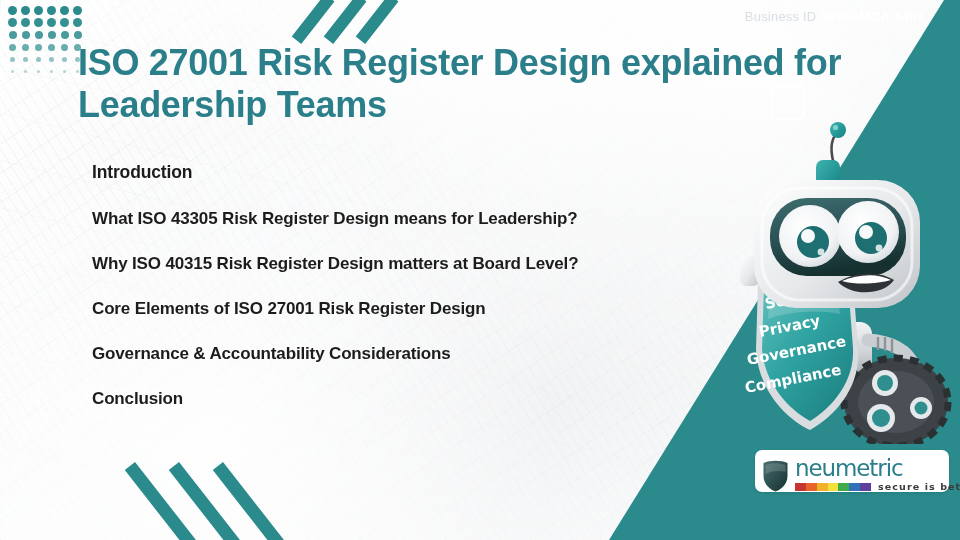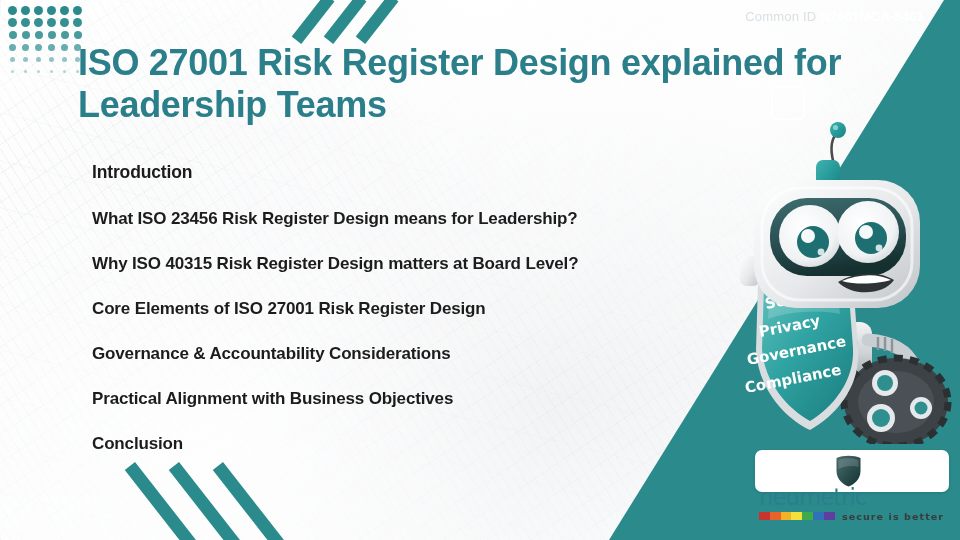--- a/index.html
+++ b/index.html
@@ -142,23 +142,22 @@
   
   .robot { position:absolute; left:718px; top:104px; width:242px; height:340px; }
 
   
   .logo-box {
     position:absolute; left:755px; top:450px;
     width:194px; height:42px;
     background:#ffffff;
     border-radius:7px;
     display:flex; align-items:center;
-    padding:4px 8px 4px 7px;
+    padding:12px 8px 4px 7px;
     box-shadow:0 1px 3px rgba(0,0,0,.12);
-    flex-direction:column;
   }
   .logo-shield { width:27px; height:33px; flex:0 0 auto; margin-right:6px; }
   .logo-txt { display:flex; flex-direction:column; justify-content:center; }
   .logo-word {
     font-size:23px; font-weight:400; color:#2a7f8a;
     line-height:.95; letter-spacing:-1.1px;
     font-family:"DejaVu Sans", sans-serif;
   }
   .logo-sub { display:flex; align-items:center; margin-top:2px; }
   .logo-bar { display:flex; width:76px; height:8px; margin-right:7px; }
@@ -231,33 +230,32 @@
   <div class="stripes-bot">
     <i style="left:30px"></i>
       <i style="left:74px"></i>
       <i style="left:118px"></i>
   </div>
 
   <div class="ghost-square"></div>
   <div class="ghost-dot"></div>
 
   <div class="article-id">
-    <span class="lbl">Common ID</span>
+    <span class="lbl">Business ID</span>
     <span class="val">N2601MCA-5463</span>
   </div>
 
   <div class="title">ISO 27001 Risk Register Design explained for Leadership Teams</div>
 
   <ul class="toc">
     <li>Introduction</li>
-    <li>What ISO 23456 Risk Register Design means for Leadership?</li>
+    <li>What ISO 43305 Risk Register Design means for Leadership?</li>
     <li>Why ISO 40315 Risk Register Design matters at Board Level?</li>
     <li>Core Elements of ISO 27001 Risk Register Design</li>
     <li>Governance &amp; Accountability Considerations</li>
-    <li>Practical Alignment with Business Objectives</li>
     <li>Conclusion</li>
   </ul>
 
   <div class="robot">
     <svg viewBox="0 0 242 340" width="242" height="340">
       <defs>
         <linearGradient id="gWhite" x1="0" y1="0" x2="1" y2="1">
           <stop offset="0%" stop-color="#ffffff"></stop>
           <stop offset="55%" stop-color="#e6e8ea"></stop>
           <stop offset="100%" stop-color="#bfc4c8"></stop>

